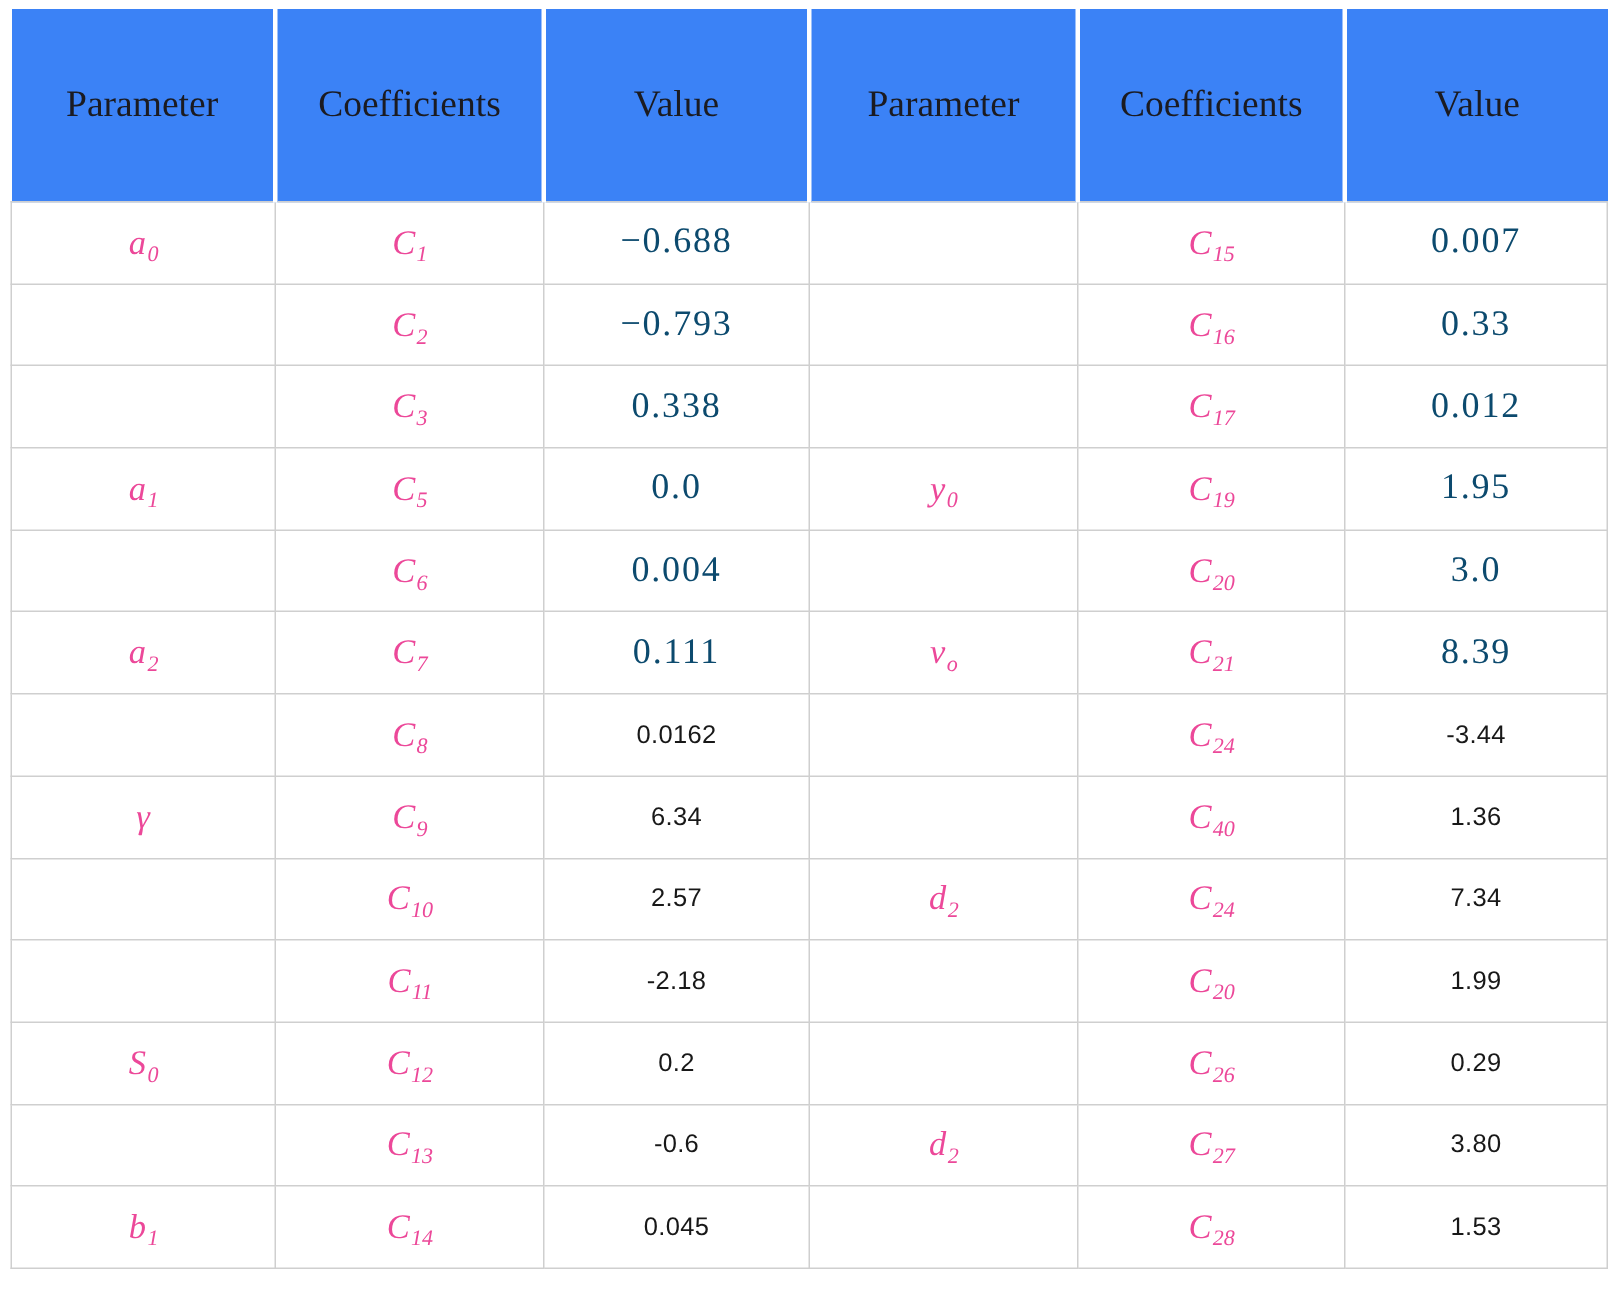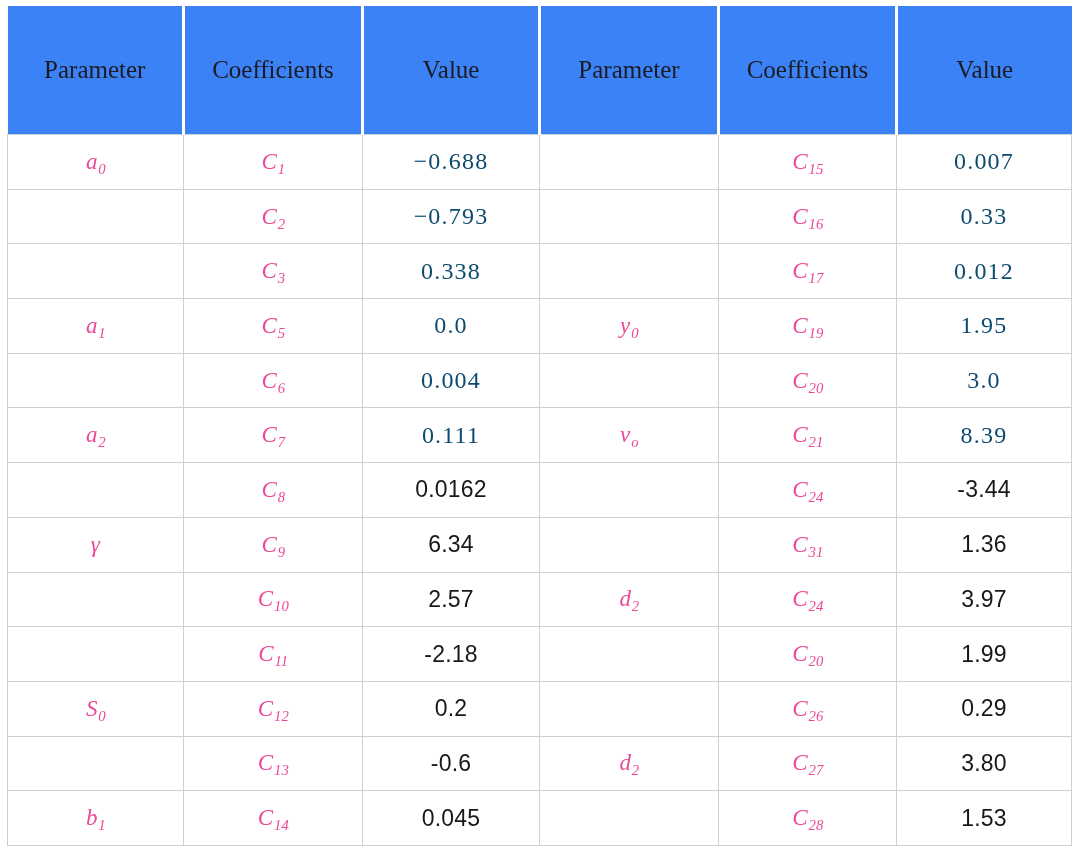--- a/index.html
+++ b/index.html
@@ -92,21 +92,21 @@
   
   .val-math {
     font-family: "Liberation Serif", serif;
     font-size: 24px;
     color: #0c4a6e;
     letter-spacing: 1.2px;
   }
   
   .val-sans {
     font-family: "Liberation Sans", sans-serif;
-    font-size: 23px;
+    font-size: 17px;
     color: #181818;
     letter-spacing: 0.2px;
   }
 
   .empty-cell { font-size: 0; line-height: 0; }
 </style>
 </head>
 <body>
 
 <div class="table-wrap">
@@ -184,30 +184,30 @@
           <td><span class="val-sans">0.0162</span></td>
           <td class="empty-cell"></td>
           <td><span class="math">C<sub>24</sub></span></td>
           <td><span class="val-sans">-3.44</span></td>
         </tr>
         <tr>
           <td><span class="math">γ</span></td>
           <td><span class="math">C<sub>9</sub></span></td>
           <td><span class="val-sans">6.34</span></td>
           <td class="empty-cell"></td>
-          <td><span class="math">C<sub>31</sub></span></td>
+          <td><span class="math">C<sub>40</sub></span></td>
           <td><span class="val-sans">1.36</span></td>
         </tr>
         <tr>
           <td class="empty-cell"></td>
           <td><span class="math">C<sub>10</sub></span></td>
           <td><span class="val-sans">2.57</span></td>
           <td><span class="math">d<sub>2</sub></span></td>
           <td><span class="math">C<sub>24</sub></span></td>
-          <td><span class="val-sans">3.97</span></td>
+          <td><span class="val-sans">7.34</span></td>
         </tr>
         <tr>
           <td class="empty-cell"></td>
           <td><span class="math">C<sub>11</sub></span></td>
           <td><span class="val-sans">-2.18</span></td>
           <td class="empty-cell"></td>
           <td><span class="math">C<sub>20</sub></span></td>
           <td><span class="val-sans">1.99</span></td>
         </tr>
         <tr>

